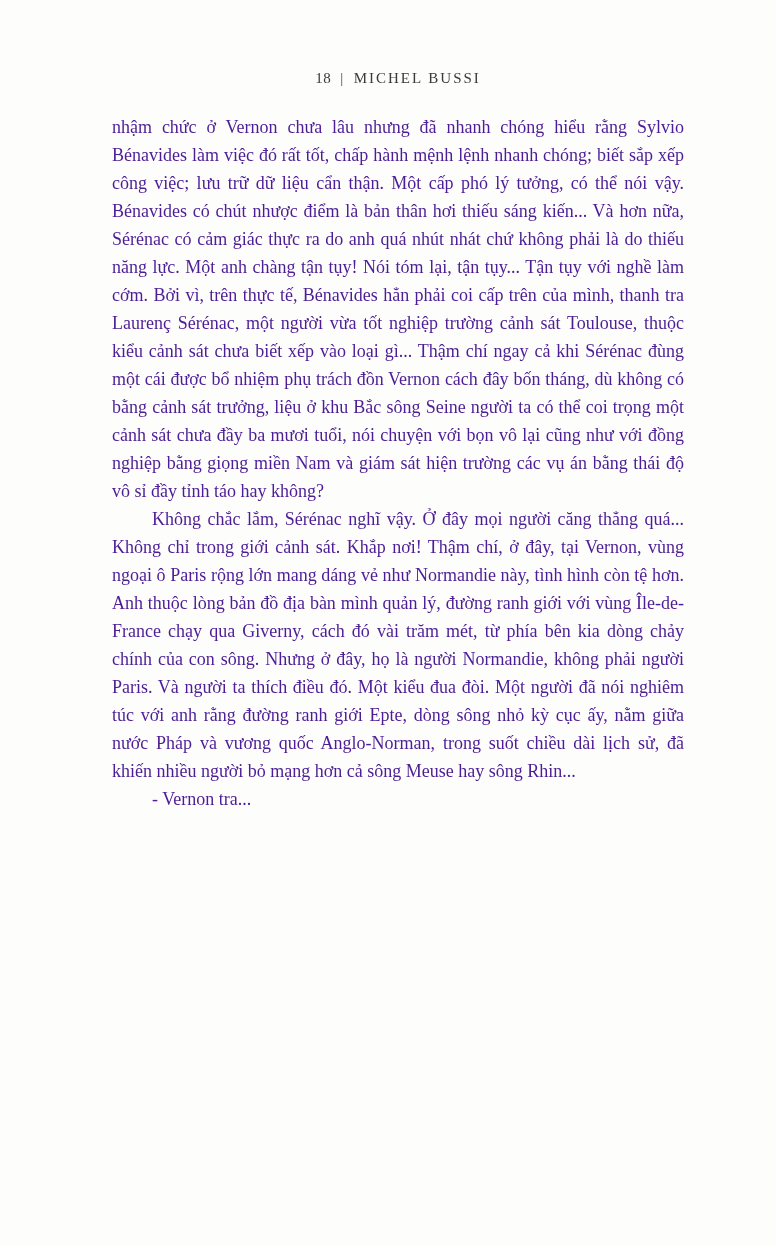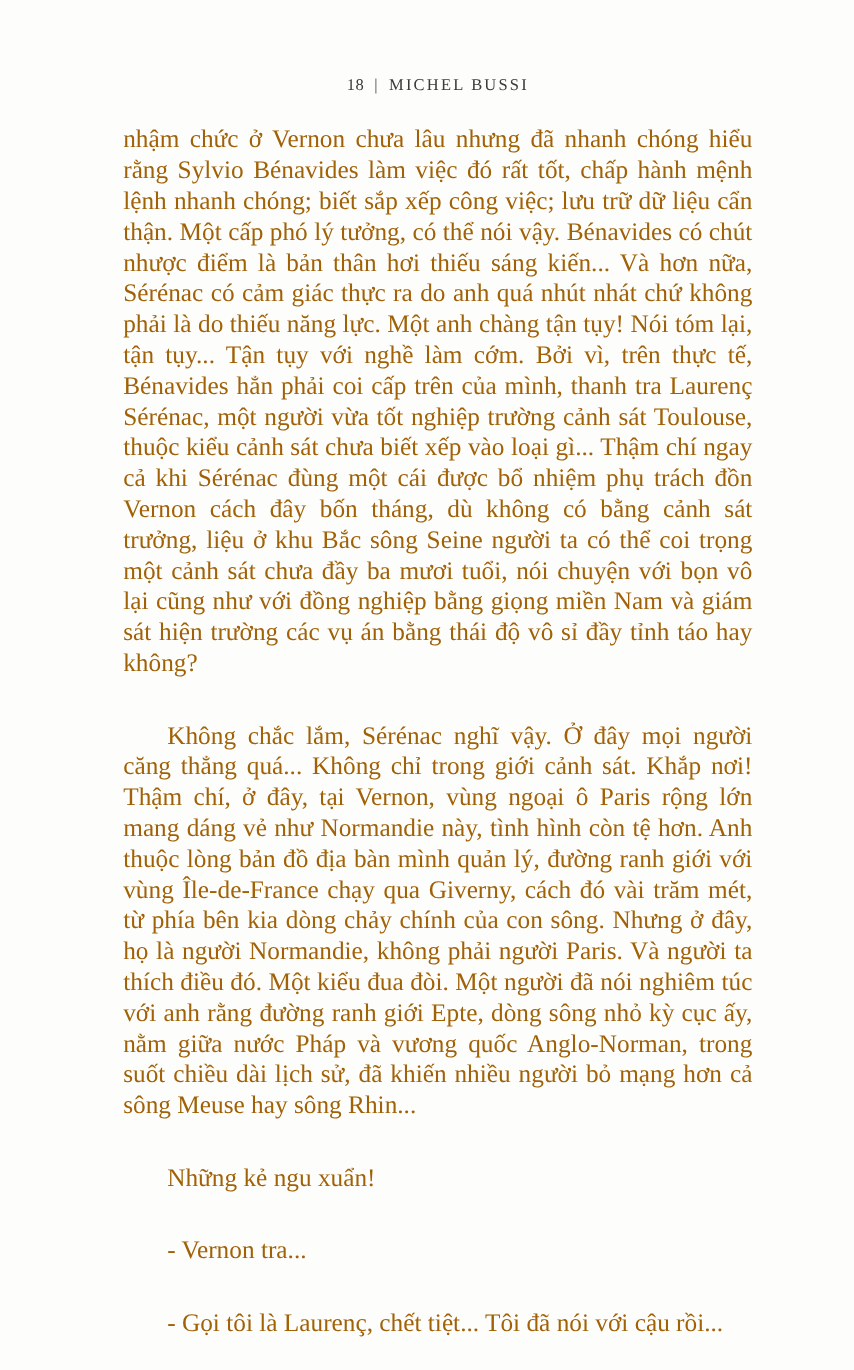--- a/index.html
+++ b/index.html
@@ -32,41 +32,38 @@
     letter-spacing: 0.5px;
   }
   .page-header .sep {
     margin: 0 9px;
     color: #4a4a4a;
   }
   .page-header .author {
     letter-spacing: 2px;
   }
   .body-text {
-    font-size: 23px;
+    font-size: 18px;
     line-height: 28px;
     text-align: justify;
-    color: #a16207;
+    color: #4c1d95;
   }
   .para {
     margin: 0;
     padding: 0;
   }
   .para.indent {
     text-indent: 40px;
-    margin-top: 38px;
   }
 </style>
 </head>
 <body>
 
 <main class="page">
   <header class="page-header">
     <span class="pagenum">18</span><span class="sep">|</span><span class="author">MICHEL BUSSI</span>
   </header>
   <section class="body-text" id="paragraphs">
       <p class="para">nhậm chức ở Vernon chưa lâu nhưng đã nhanh chóng hiểu rằng Sylvio Bénavides làm việc đó rất tốt, chấp hành mệnh lệnh nhanh chóng; biết sắp xếp công việc; lưu trữ dữ liệu cẩn thận. Một cấp phó lý tưởng, có thể nói vậy. Bénavides có chút nhược điểm là bản thân hơi thiếu sáng kiến... Và hơn nữa, Sérénac có cảm giác thực ra do anh quá nhút nhát chứ không phải là do thiếu năng lực. Một anh chàng tận tụy! Nói tóm lại, tận tụy... Tận tụy với nghề làm cớm. Bởi vì, trên thực tế, Bénavides hẳn phải coi cấp trên của mình, thanh tra Laurenç Sérénac, một người vừa tốt nghiệp trường cảnh sát Toulouse, thuộc kiểu cảnh sát chưa biết xếp vào loại gì... Thậm chí ngay cả khi Sérénac đùng một cái được bổ nhiệm phụ trách đồn Vernon cách đây bốn tháng, dù không có bằng cảnh sát trưởng, liệu ở khu Bắc sông Seine người ta có thể coi trọng một cảnh sát chưa đầy ba mươi tuổi, nói chuyện với bọn vô lại cũng như với đồng nghiệp bằng giọng miền Nam và giám sát hiện trường các vụ án bằng thái độ vô sỉ đầy tỉnh táo hay không?</p>
       <p class="para indent">Không chắc lắm, Sérénac nghĩ vậy. Ở đây mọi người căng thẳng quá... Không chỉ trong giới cảnh sát. Khắp nơi! Thậm chí, ở đây, tại Vernon, vùng ngoại ô Paris rộng lớn mang dáng vẻ như Normandie này, tình hình còn tệ hơn. Anh thuộc lòng bản đồ địa bàn mình quản lý, đường ranh giới với vùng Île-de-France chạy qua Giverny, cách đó vài trăm mét, từ phía bên kia dòng chảy chính của con sông. Nhưng ở đây, họ là người Normandie, không phải người Paris. Và người ta thích điều đó. Một kiểu đua đòi. Một người đã nói nghiêm túc với anh rằng đường ranh giới Epte, dòng sông nhỏ kỳ cục ấy, nằm giữa nước Pháp và vương quốc Anglo-Norman, trong suốt chiều dài lịch sử, đã khiến nhiều người bỏ mạng hơn cả sông Meuse hay sông Rhin...</p>
-      <p class="para indent">Những kẻ ngu xuẩn!</p>
       <p class="para indent">- Vernon tra...</p>
-      <p class="para indent">- Gọi tôi là Laurenç, chết tiệt... Tôi đã nói với cậu rồi...</p>
     </section>
 </main>
 
 </body></html>

